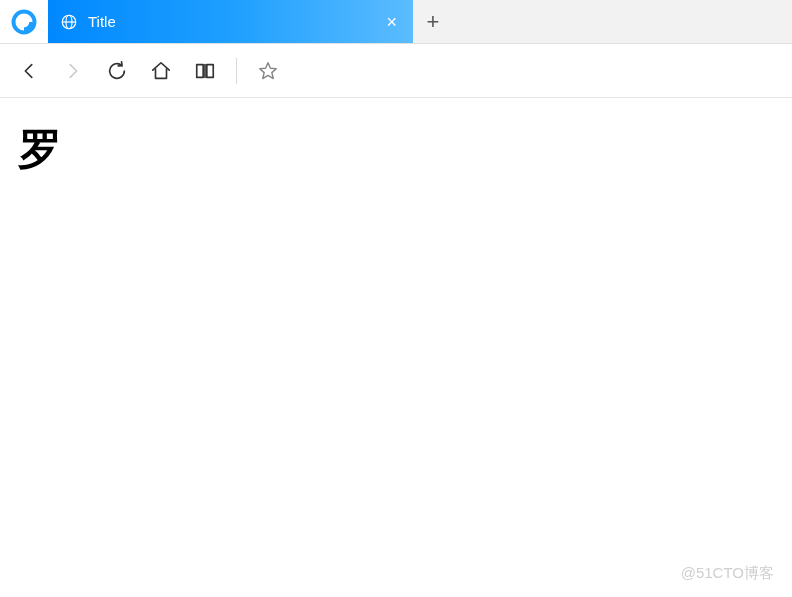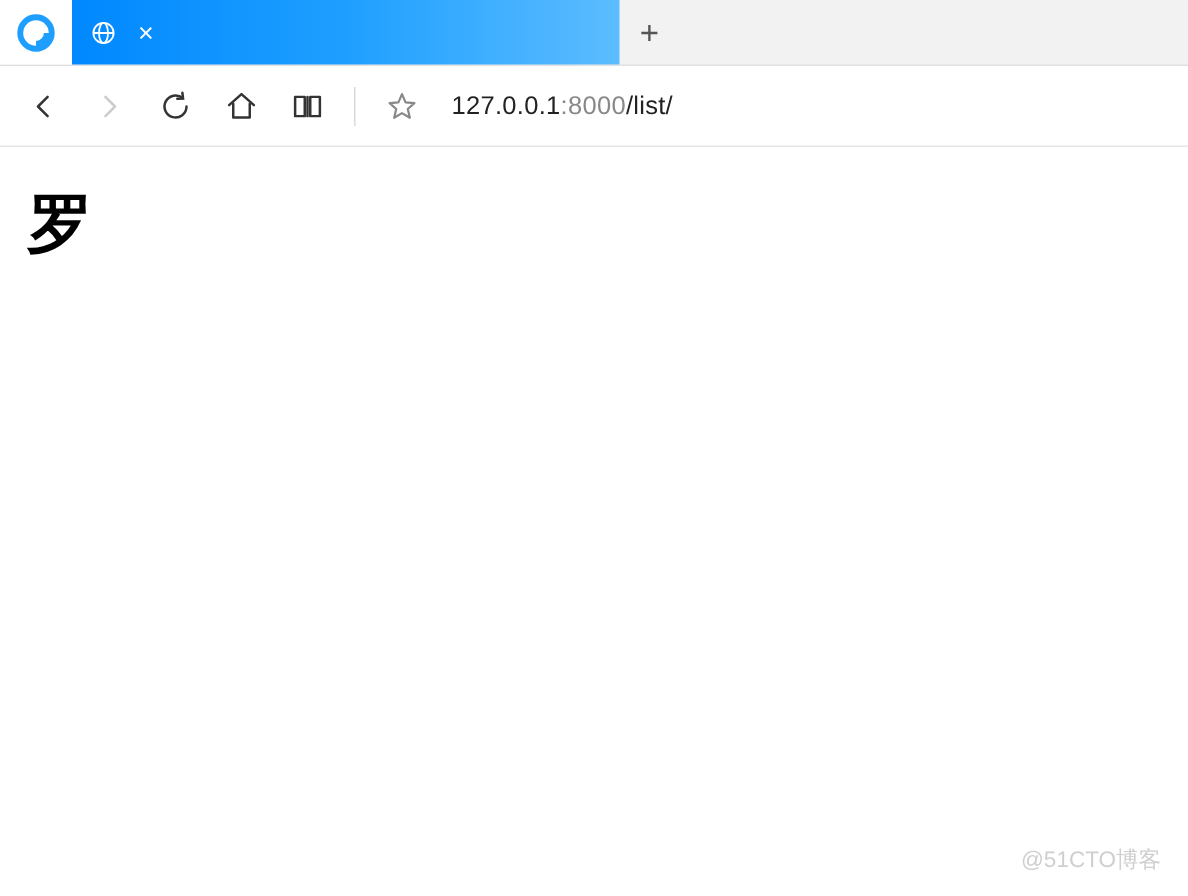--- a/index.html
+++ b/index.html
@@ -120,20 +120,21 @@
     </svg>
   </div>
   <div class="tab">
     <span class="globe-icon">
       <svg viewBox="0 0 24 24" fill="none" stroke="#fff" stroke-width="1.6">
         <circle cx="12" cy="12" r="9"></circle>
         <ellipse cx="12" cy="12" rx="4" ry="9"></ellipse>
         <line x1="3" y1="12" x2="21" y2="12"></line>
       </svg>
     </span>
+    <span class="tab-title">Title</span>
     <span class="close-x">×</span>
   </div>
   <div class="new-tab">+</div>
 </div>
 
 <div class="toolbar">
   <div class="nav-btn">
     <svg viewBox="0 0 24 24" fill="none" stroke="currentColor" stroke-width="1.8" stroke-linecap="round" stroke-linejoin="round">
       <polyline points="15 5 8 12 15 19"></polyline>
     </svg>
@@ -161,22 +162,19 @@
       <path d="M14 5 H21 V19 H14 Z"></path>
       <line x1="12" y1="5" x2="12" y2="19"></line>
     </svg>
   </div>
   <div class="toolbar-sep"></div>
   <div class="nav-btn star-btn">
     <svg viewBox="0 0 24 24" fill="none" stroke="currentColor" stroke-width="1.6" stroke-linejoin="round">
       <polygon points="12 3 14.6 9 21 9.5 16.2 13.8 17.7 20.2 12 16.8 6.3 20.2 7.8 13.8 3 9.5 9.4 9"></polygon>
     </svg>
   </div>
-  <div class="addr">
-    <span>127.0.0.1</span><span class="port">:8000</span><span>/list/</span>
-  </div>
 </div>
 
 <div class="content">
   <h1>罗</h1>
 </div>
 
 <div class="watermark">@51CTO博客</div>
 
 </body></html>

